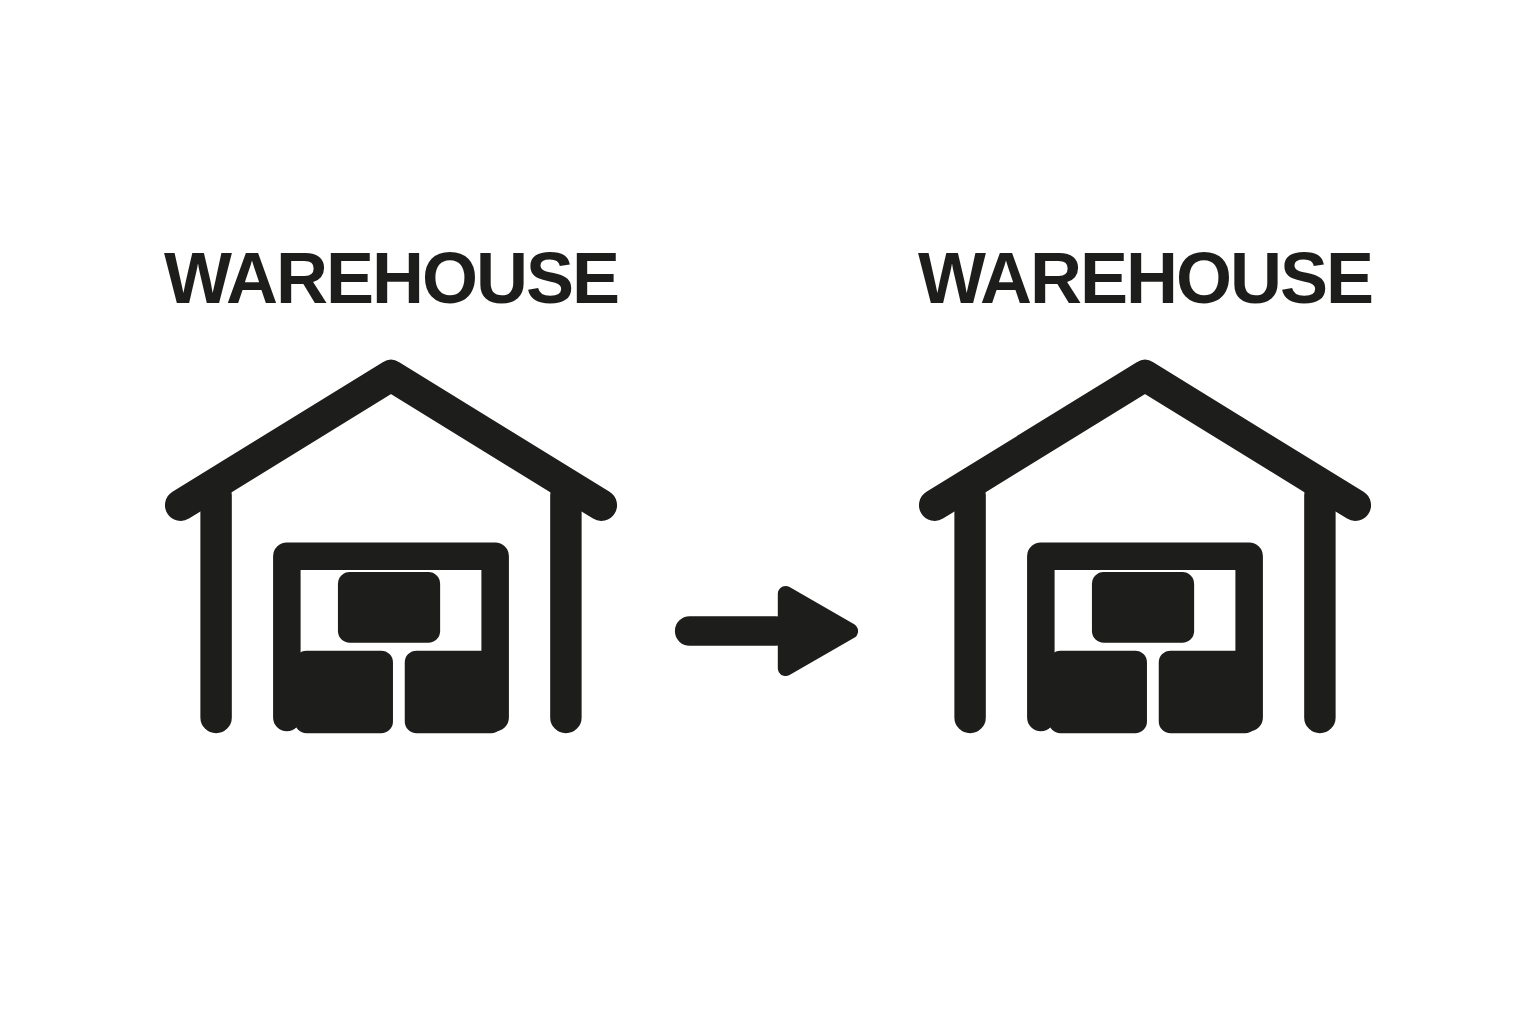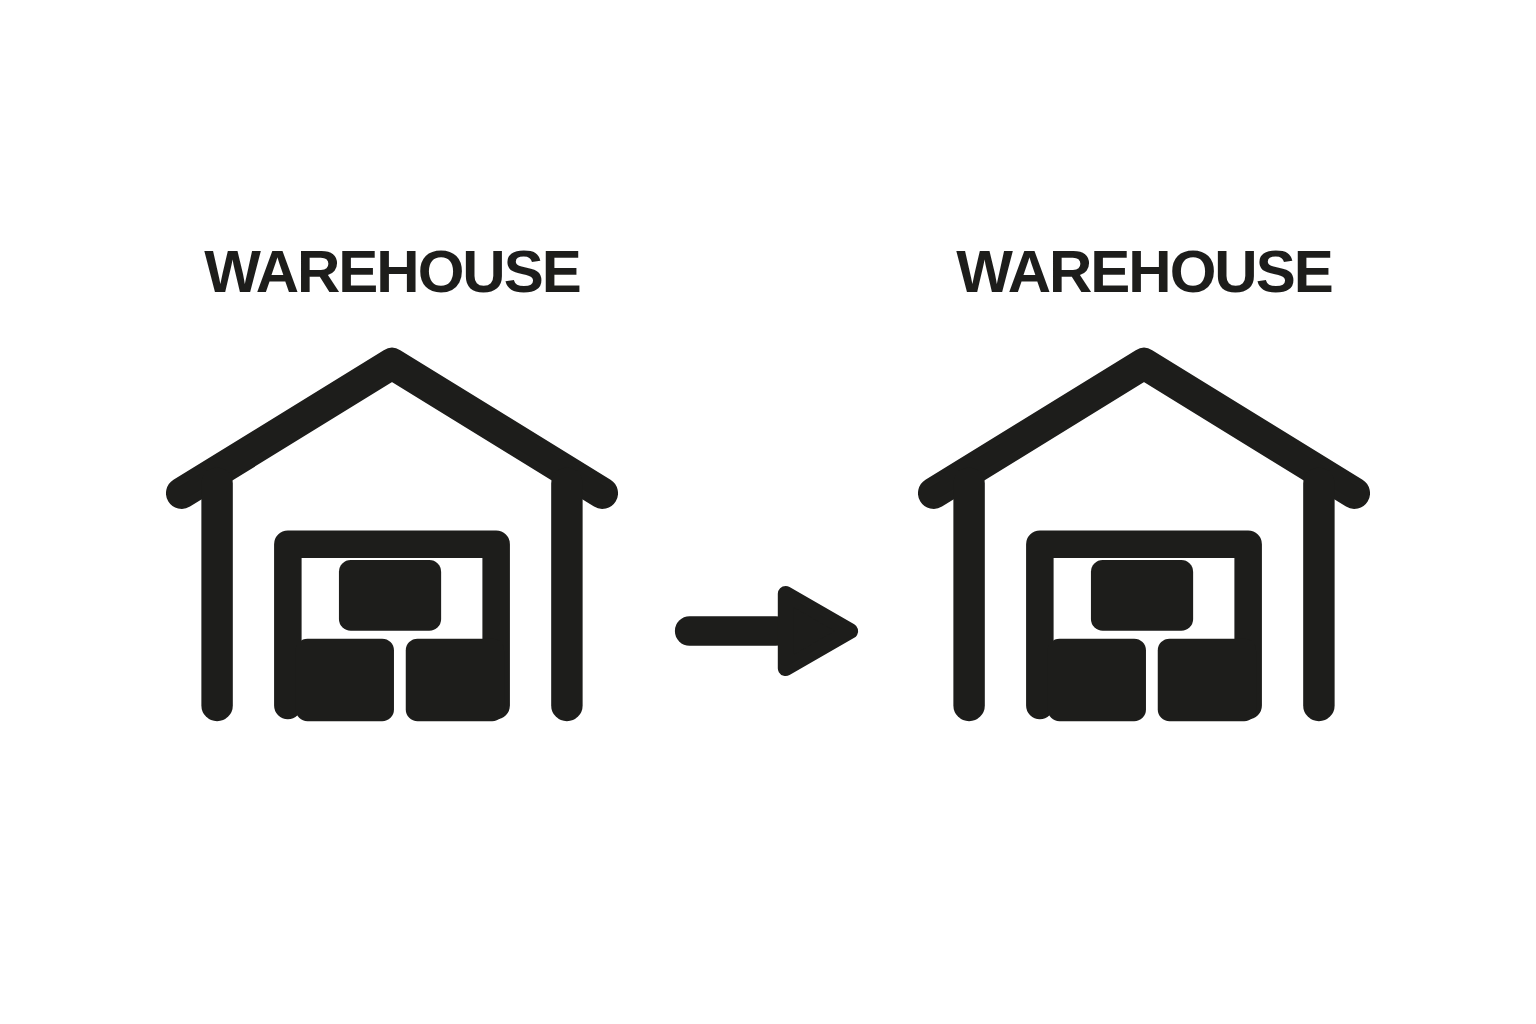--- a/index.html
+++ b/index.html
@@ -21,21 +21,21 @@
     align-items: flex-start;
     gap: 52px;
   }
   .wh-group {
     display: flex;
     flex-direction: column;
     align-items: center;
   }
   .wh-title {
     font-weight: bold;
-    font-size: 60px;
+    font-size: 72px;
     line-height: 1;
     letter-spacing: -2px;
     color: #1d1d1b;
     margin-bottom: 26px;
     font-stretch: condensed;
     white-space: nowrap;
   }
   .wh-icon svg {
     display: block;
     width: 452px;

